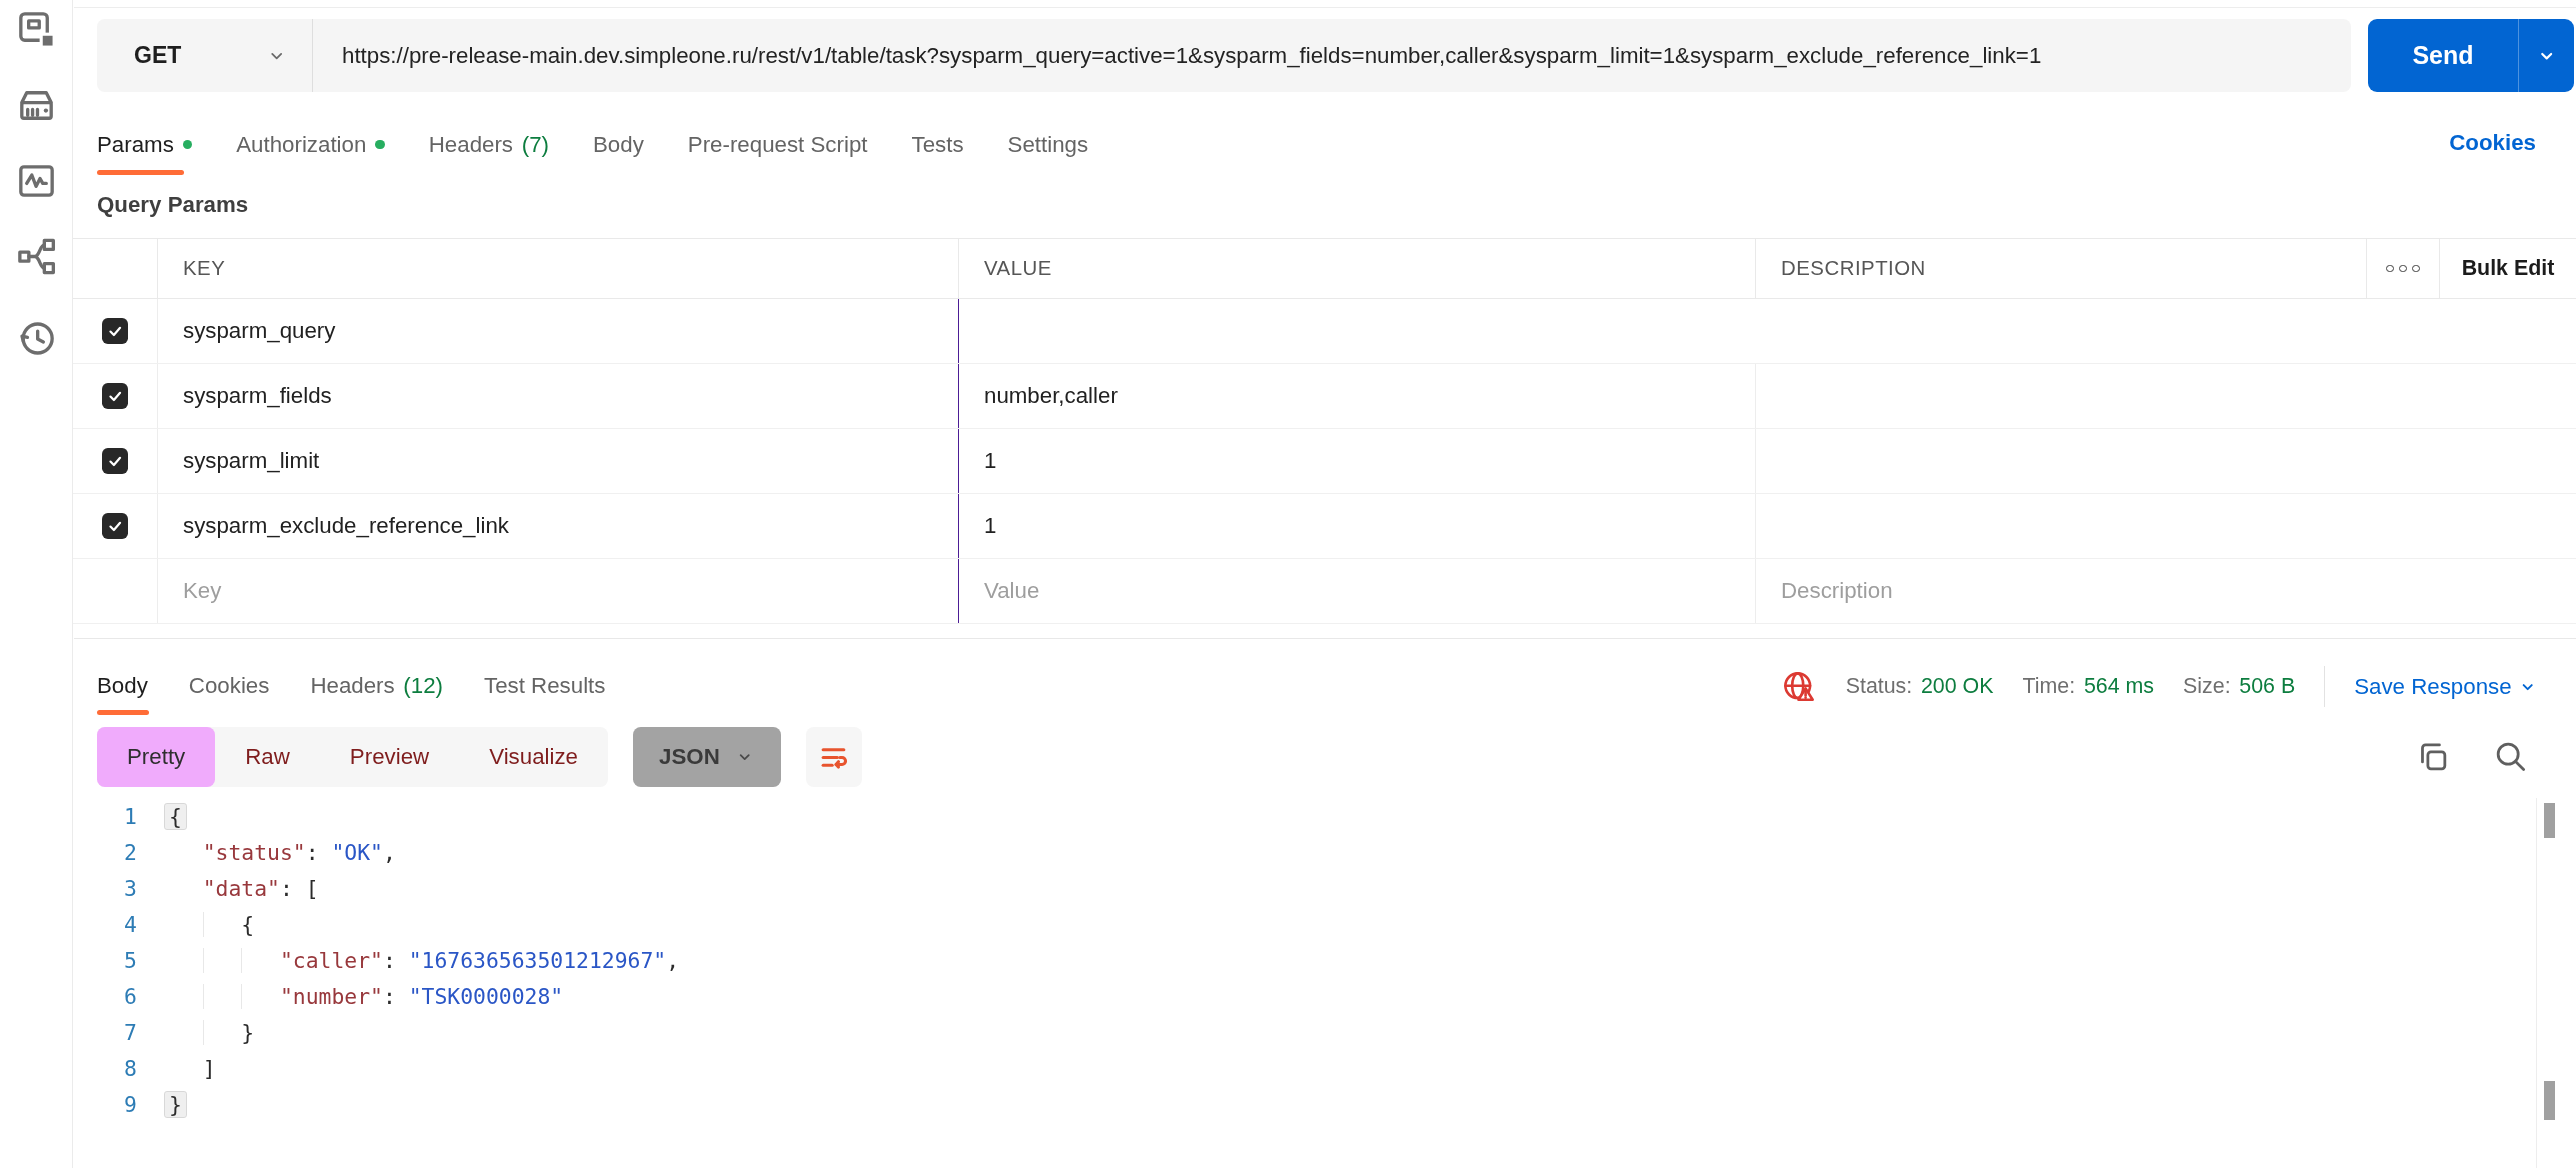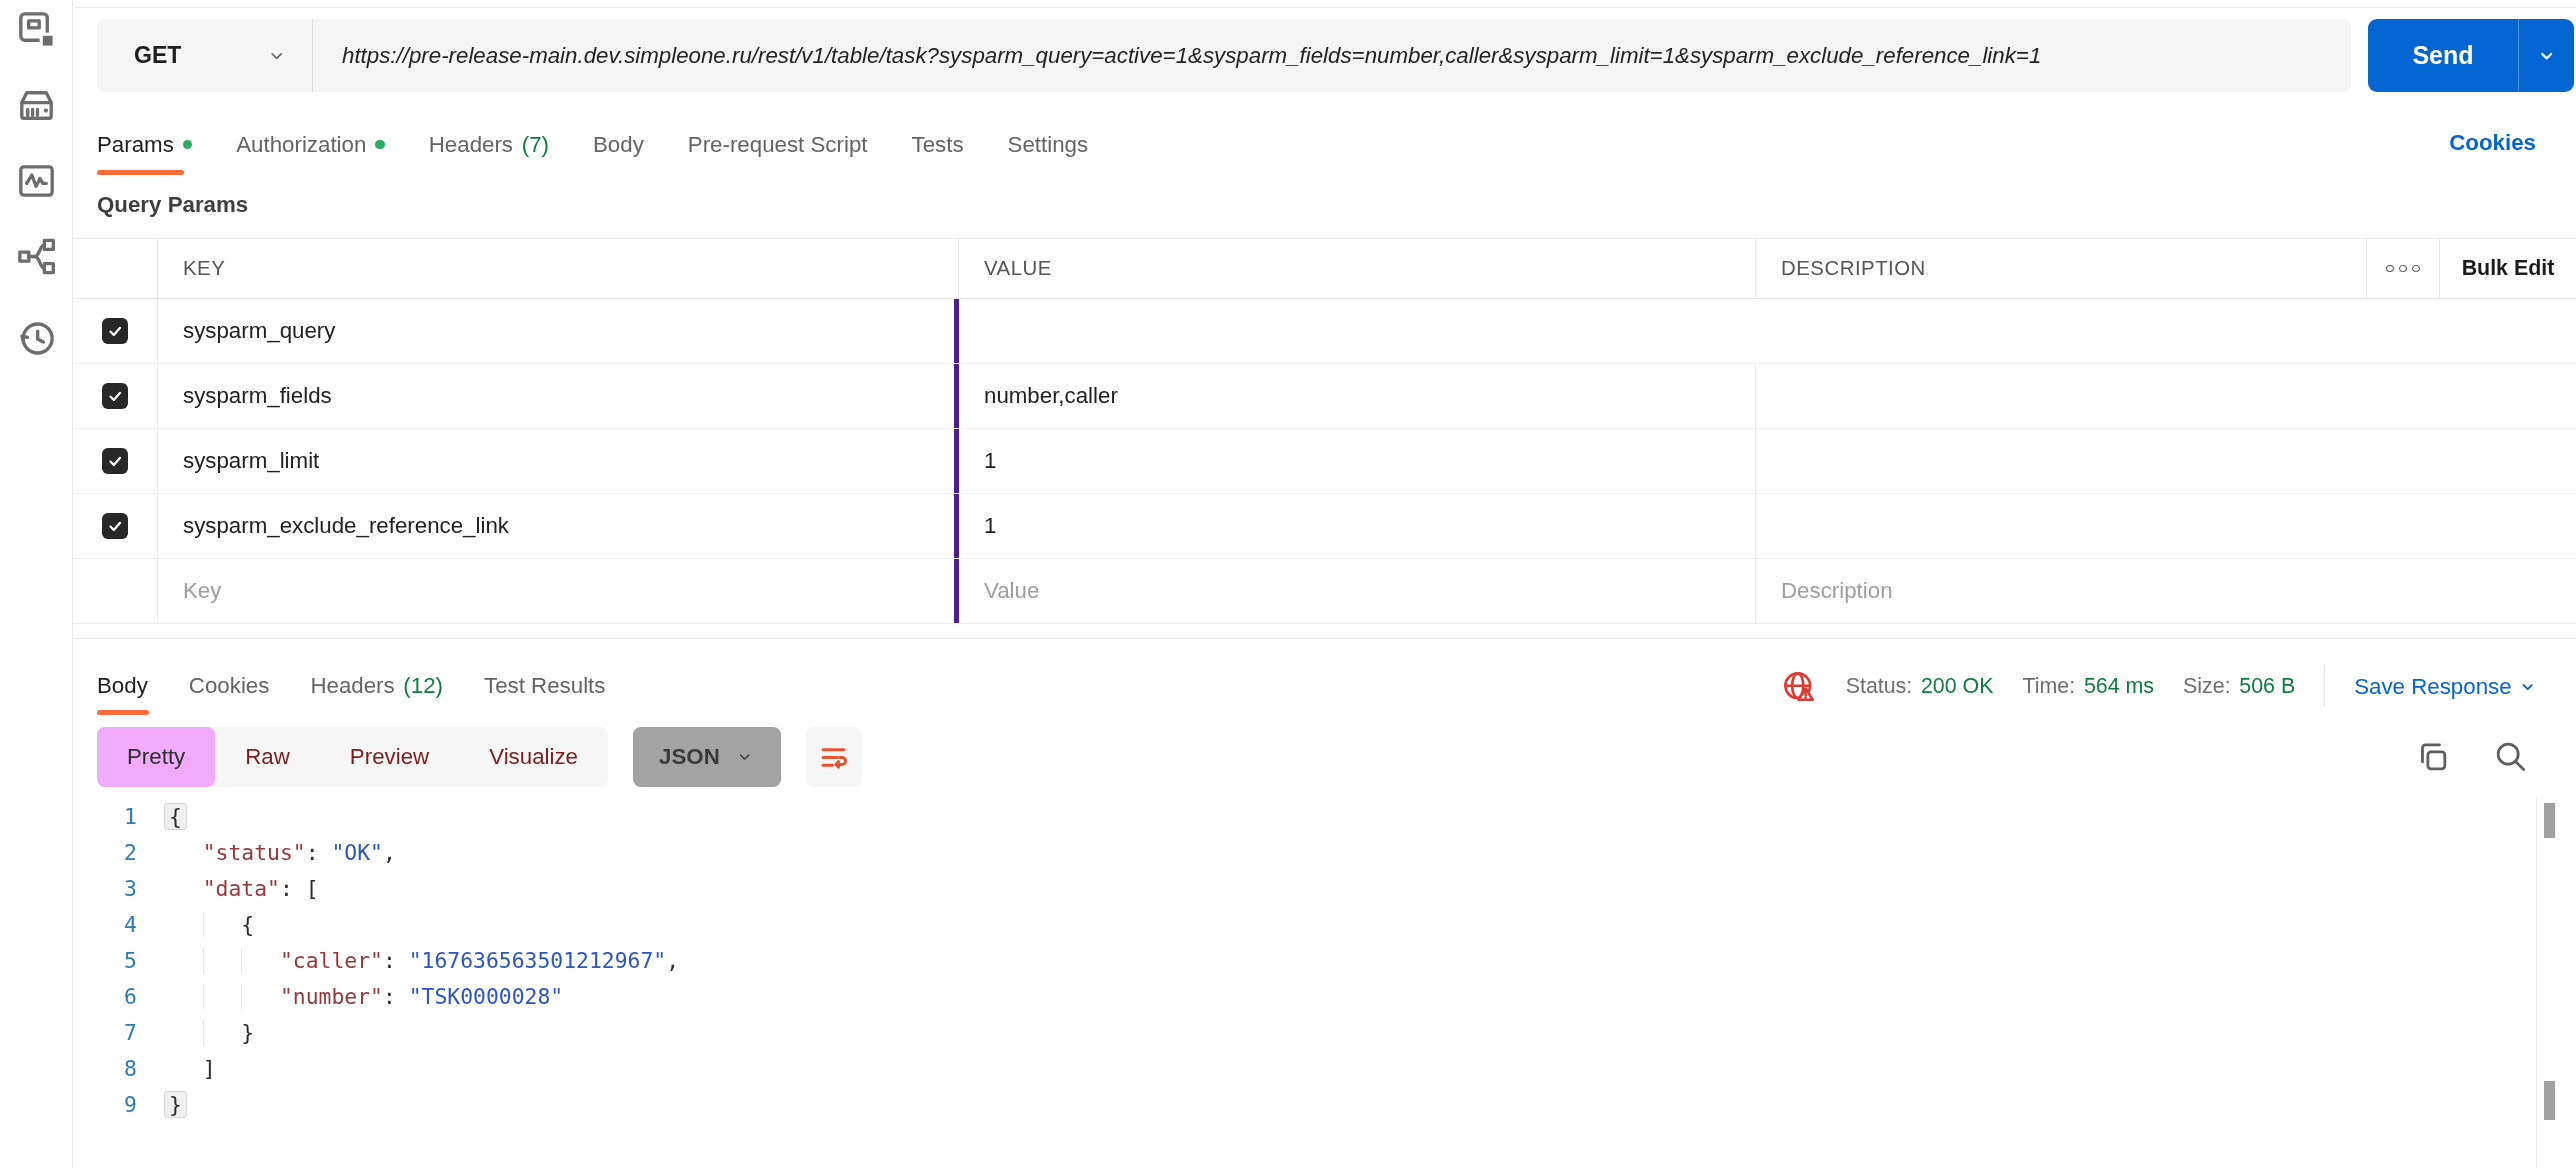--- a/index.html
+++ b/index.html
@@ -19,21 +19,21 @@
   .side-icon svg { width:100%; height:100%; stroke:currentColor; fill:none; stroke-width:1.7; stroke-linecap:round; stroke-linejoin:round; }
 
   .top-rule { position:absolute; left:74px; right:0; top:6.8px; border-top:1px solid #ededed; }
 
   
   .addr { position:absolute; left:97px; top:19.4px; width:2254px; height:73px; background:#f5f5f5; border-radius:7.8px; display:flex; align-items:stretch; }
   .method { width:216px; display:flex; align-items:center; padding-left:37px; border-right:1px solid #dedede; cursor:pointer; }
   .method-label { font-size:23px; font-weight:700; color:#1f1f1f; }
   .method .chev { margin-left:auto; margin-right:25px; }
   .chev svg { width:21.4px; height:21.4px; stroke:#6a6a6a; fill:none; stroke-width:2; stroke-linecap:round; stroke-linejoin:round; }
-  .url { flex:1; display:flex; align-items:center; padding-left:29px; font-size:22.3px; color:#232323; white-space:nowrap; overflow:hidden; cursor:text;font-style:italic; }
+  .url { flex:1; display:flex; align-items:center; padding-left:29px; font-size:22.3px; color:#232323; white-space:nowrap; overflow:hidden; cursor:text; }
 
   .send { position:absolute; left:2368px; top:19.4px; width:206px; height:73px; background:#0265d2; border-radius:9px; display:flex; color:#fff; cursor:pointer; }
   .send-main { flex:1; display:flex; align-items:center; justify-content:center; font-size:25px; font-weight:700; }
   .send-split { width:56px; border-left:1px solid rgba(255,255,255,.30); display:flex; align-items:center; justify-content:center; }
   .send-split svg { width:21.4px; height:21.4px; stroke:#fff; fill:none; stroke-width:2.4; stroke-linecap:round; stroke-linejoin:round; }
 
   
   .req-tabs { position:absolute; left:97px; top:124px; height:41px; display:flex; align-items:center; gap:44px; font-size:22.3px; color:#646464; }
   .tab { display:flex; align-items:center; gap:8.7px; cursor:pointer; white-space:nowrap; }
   .tab.active { color:#1e1e1e; }
@@ -44,21 +44,21 @@
   .cookies-link { position:absolute; right:40px; top:130px; font-size:22.3px; font-weight:700; color:#0265d2; cursor:pointer; }
 
   .qp-title { position:absolute; left:97px; top:192px; font-size:22.3px; font-weight:700; color:#3f3f3f; }
 
   
   .qp-table { position:absolute; left:73px; top:238px; width:2503px; }
   .qp-row { display:flex; align-items:stretch; height:65px; border-bottom:1px solid #f0f0f0; background:#fff; }
   .qp-head { height:61px; border-top:1px solid #e9e9e9; border-bottom:1px solid #e9e9e9; }
   .cell { display:flex; align-items:center; }
   .c-cb   { width:85px;  justify-content:center; border-right:1px solid #ededed; }
-  .c-key  { width:801px; padding-left:25px; border-right:5px solid #4c1d95; }
+  .c-key  { width:801px; padding-left:25px; border-right:1px solid #4c1d95; }
   .c-val  { width:797px; padding-left:25px; border-right:1px solid #ededed; }
   .c-desc { flex:1; padding-left:25px; }
   .qp-head .c-cb, .qp-head .c-key, .qp-head .c-val { border-right:1px solid #e9e9e9; }
   .c-desc-h { width:611px; padding-left:25px; border-right:1px solid #e9e9e9; }
   .c-dots { width:73px; justify-content:center; border-right:1px solid #e9e9e9; cursor:pointer; }
   .c-bulk { flex:1; justify-content:center; font-size:21.4px; font-weight:700; color:#1c1c1c; cursor:pointer; }
   .hlabel { font-size:20.4px; color:#565656; letter-spacing:0.5px; }
   .ptext { font-size:22.3px; color:#212121; }
   .ghost { font-size:22.3px; color:#9e9e9e; }
   .checkbox { width:26px; height:26px; background:#282828; border-radius:5.8px; display:flex; align-items:center; justify-content:center; cursor:pointer; }

